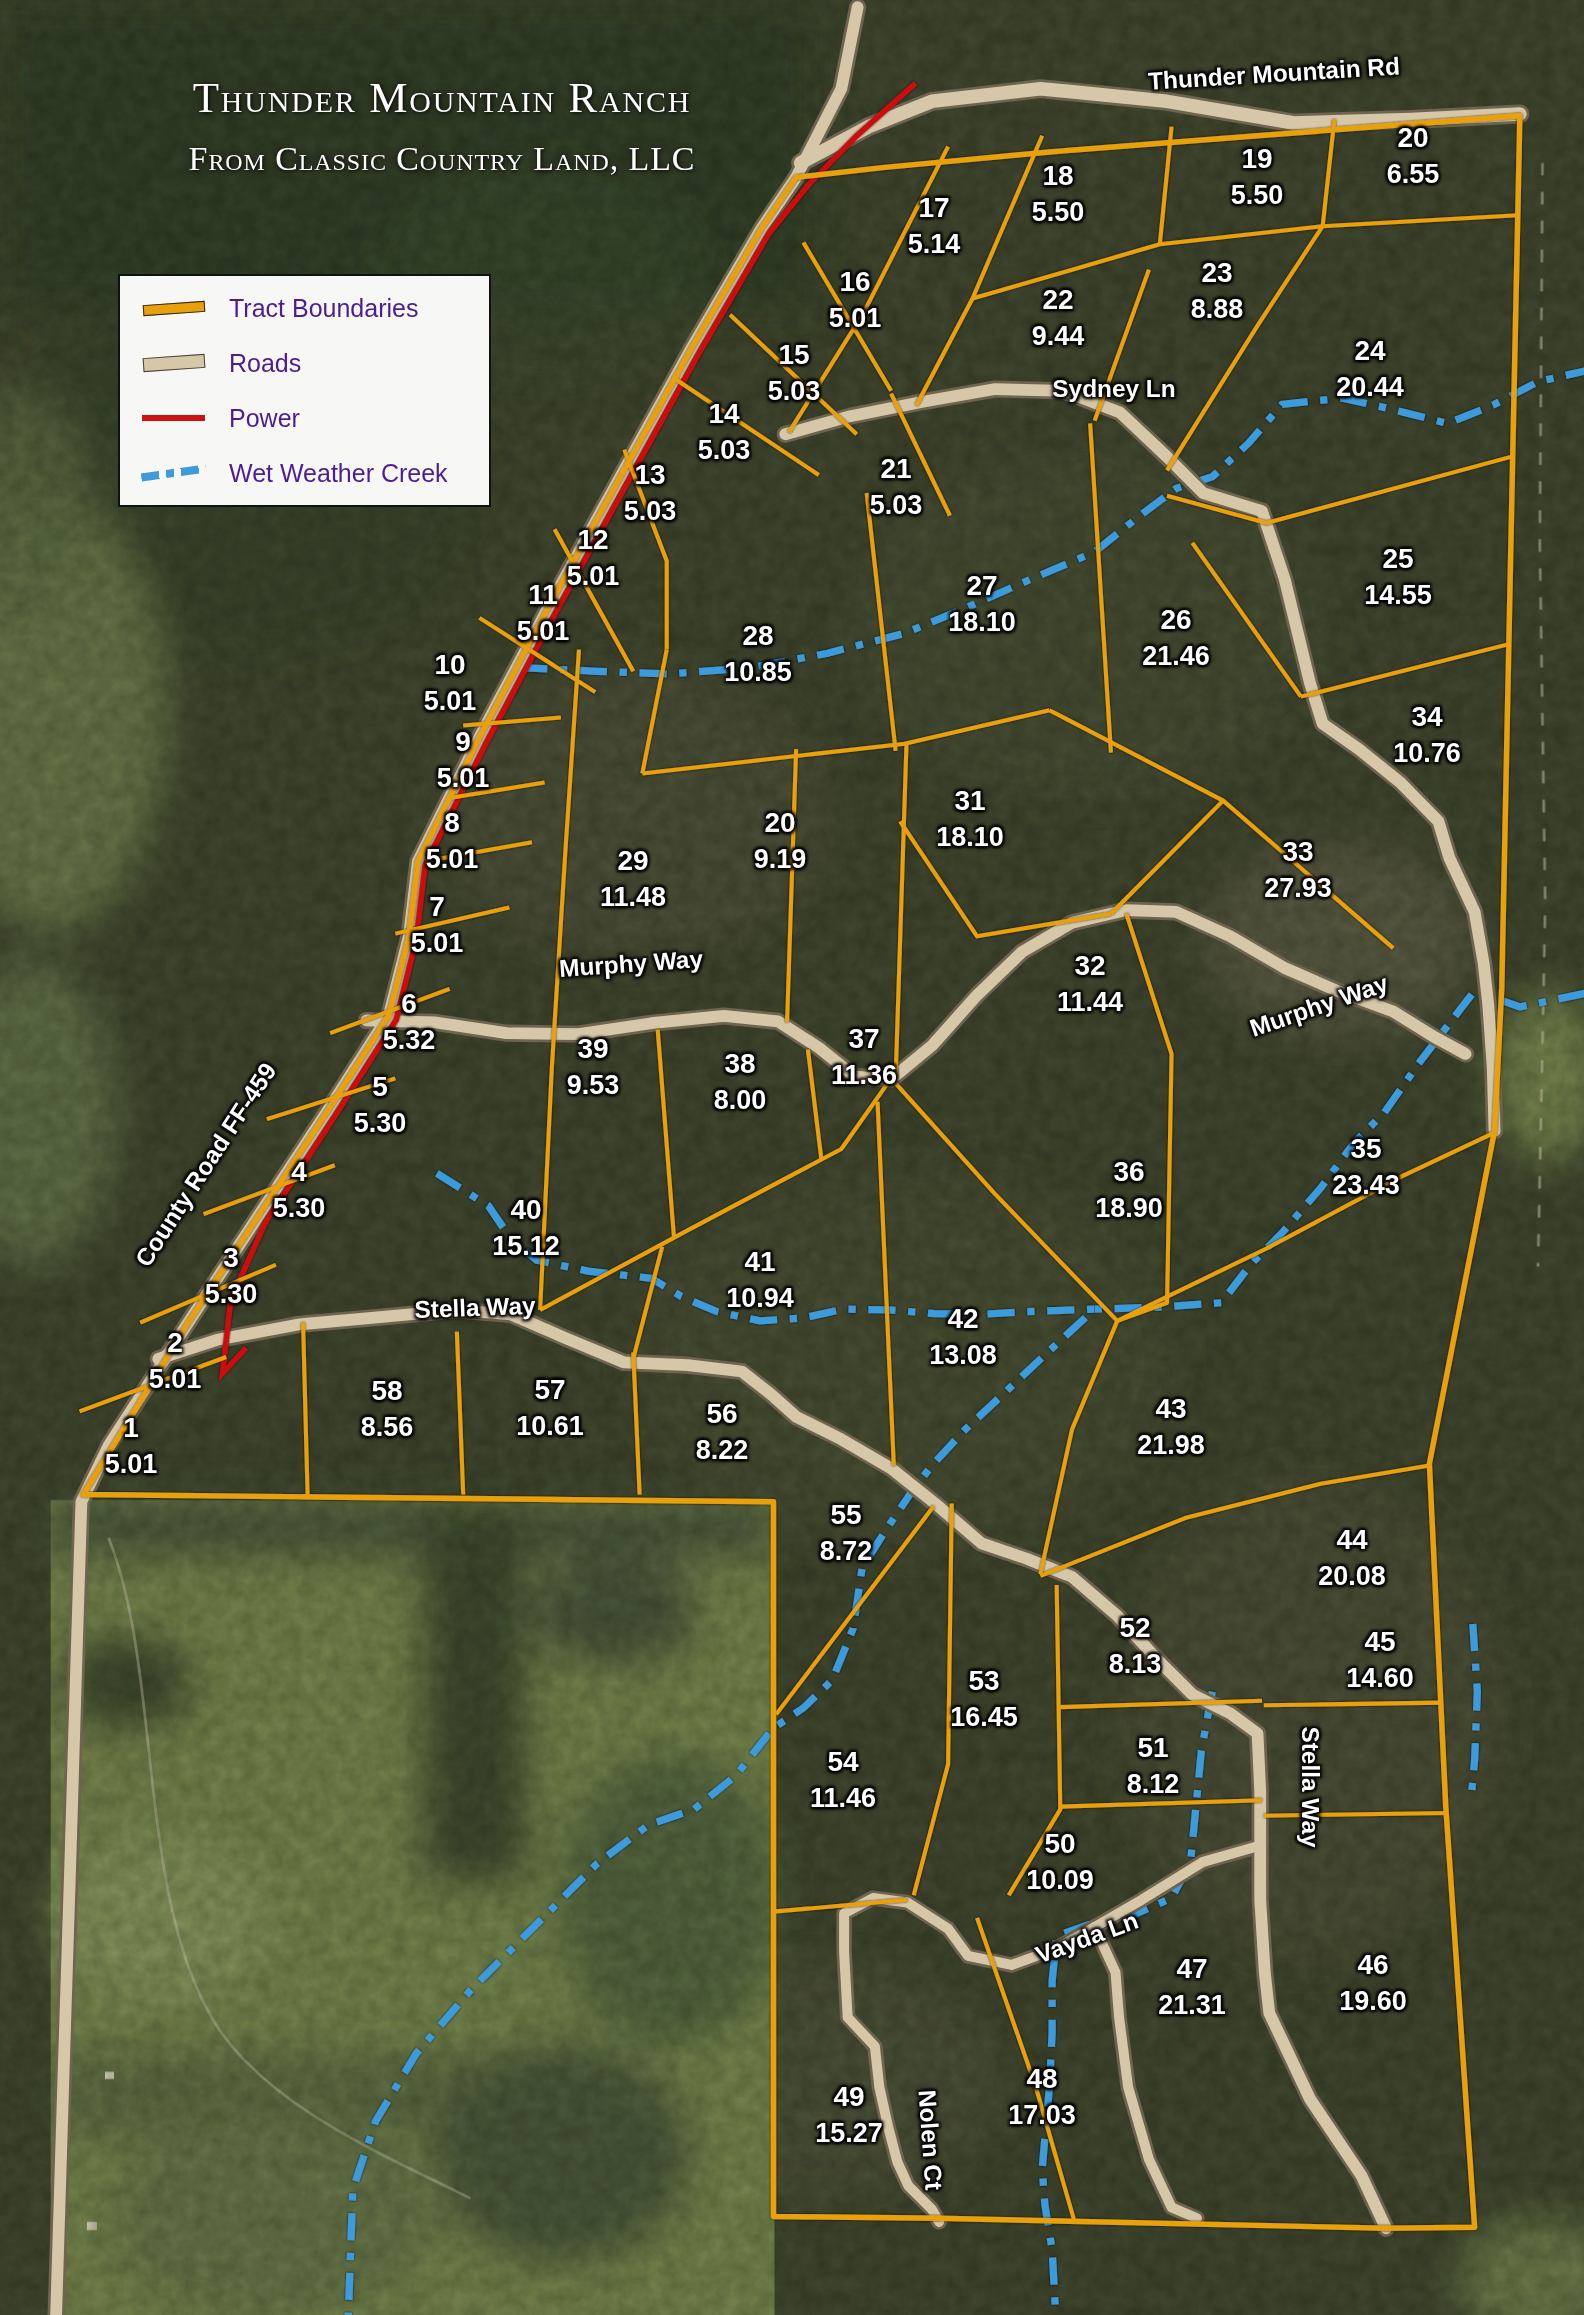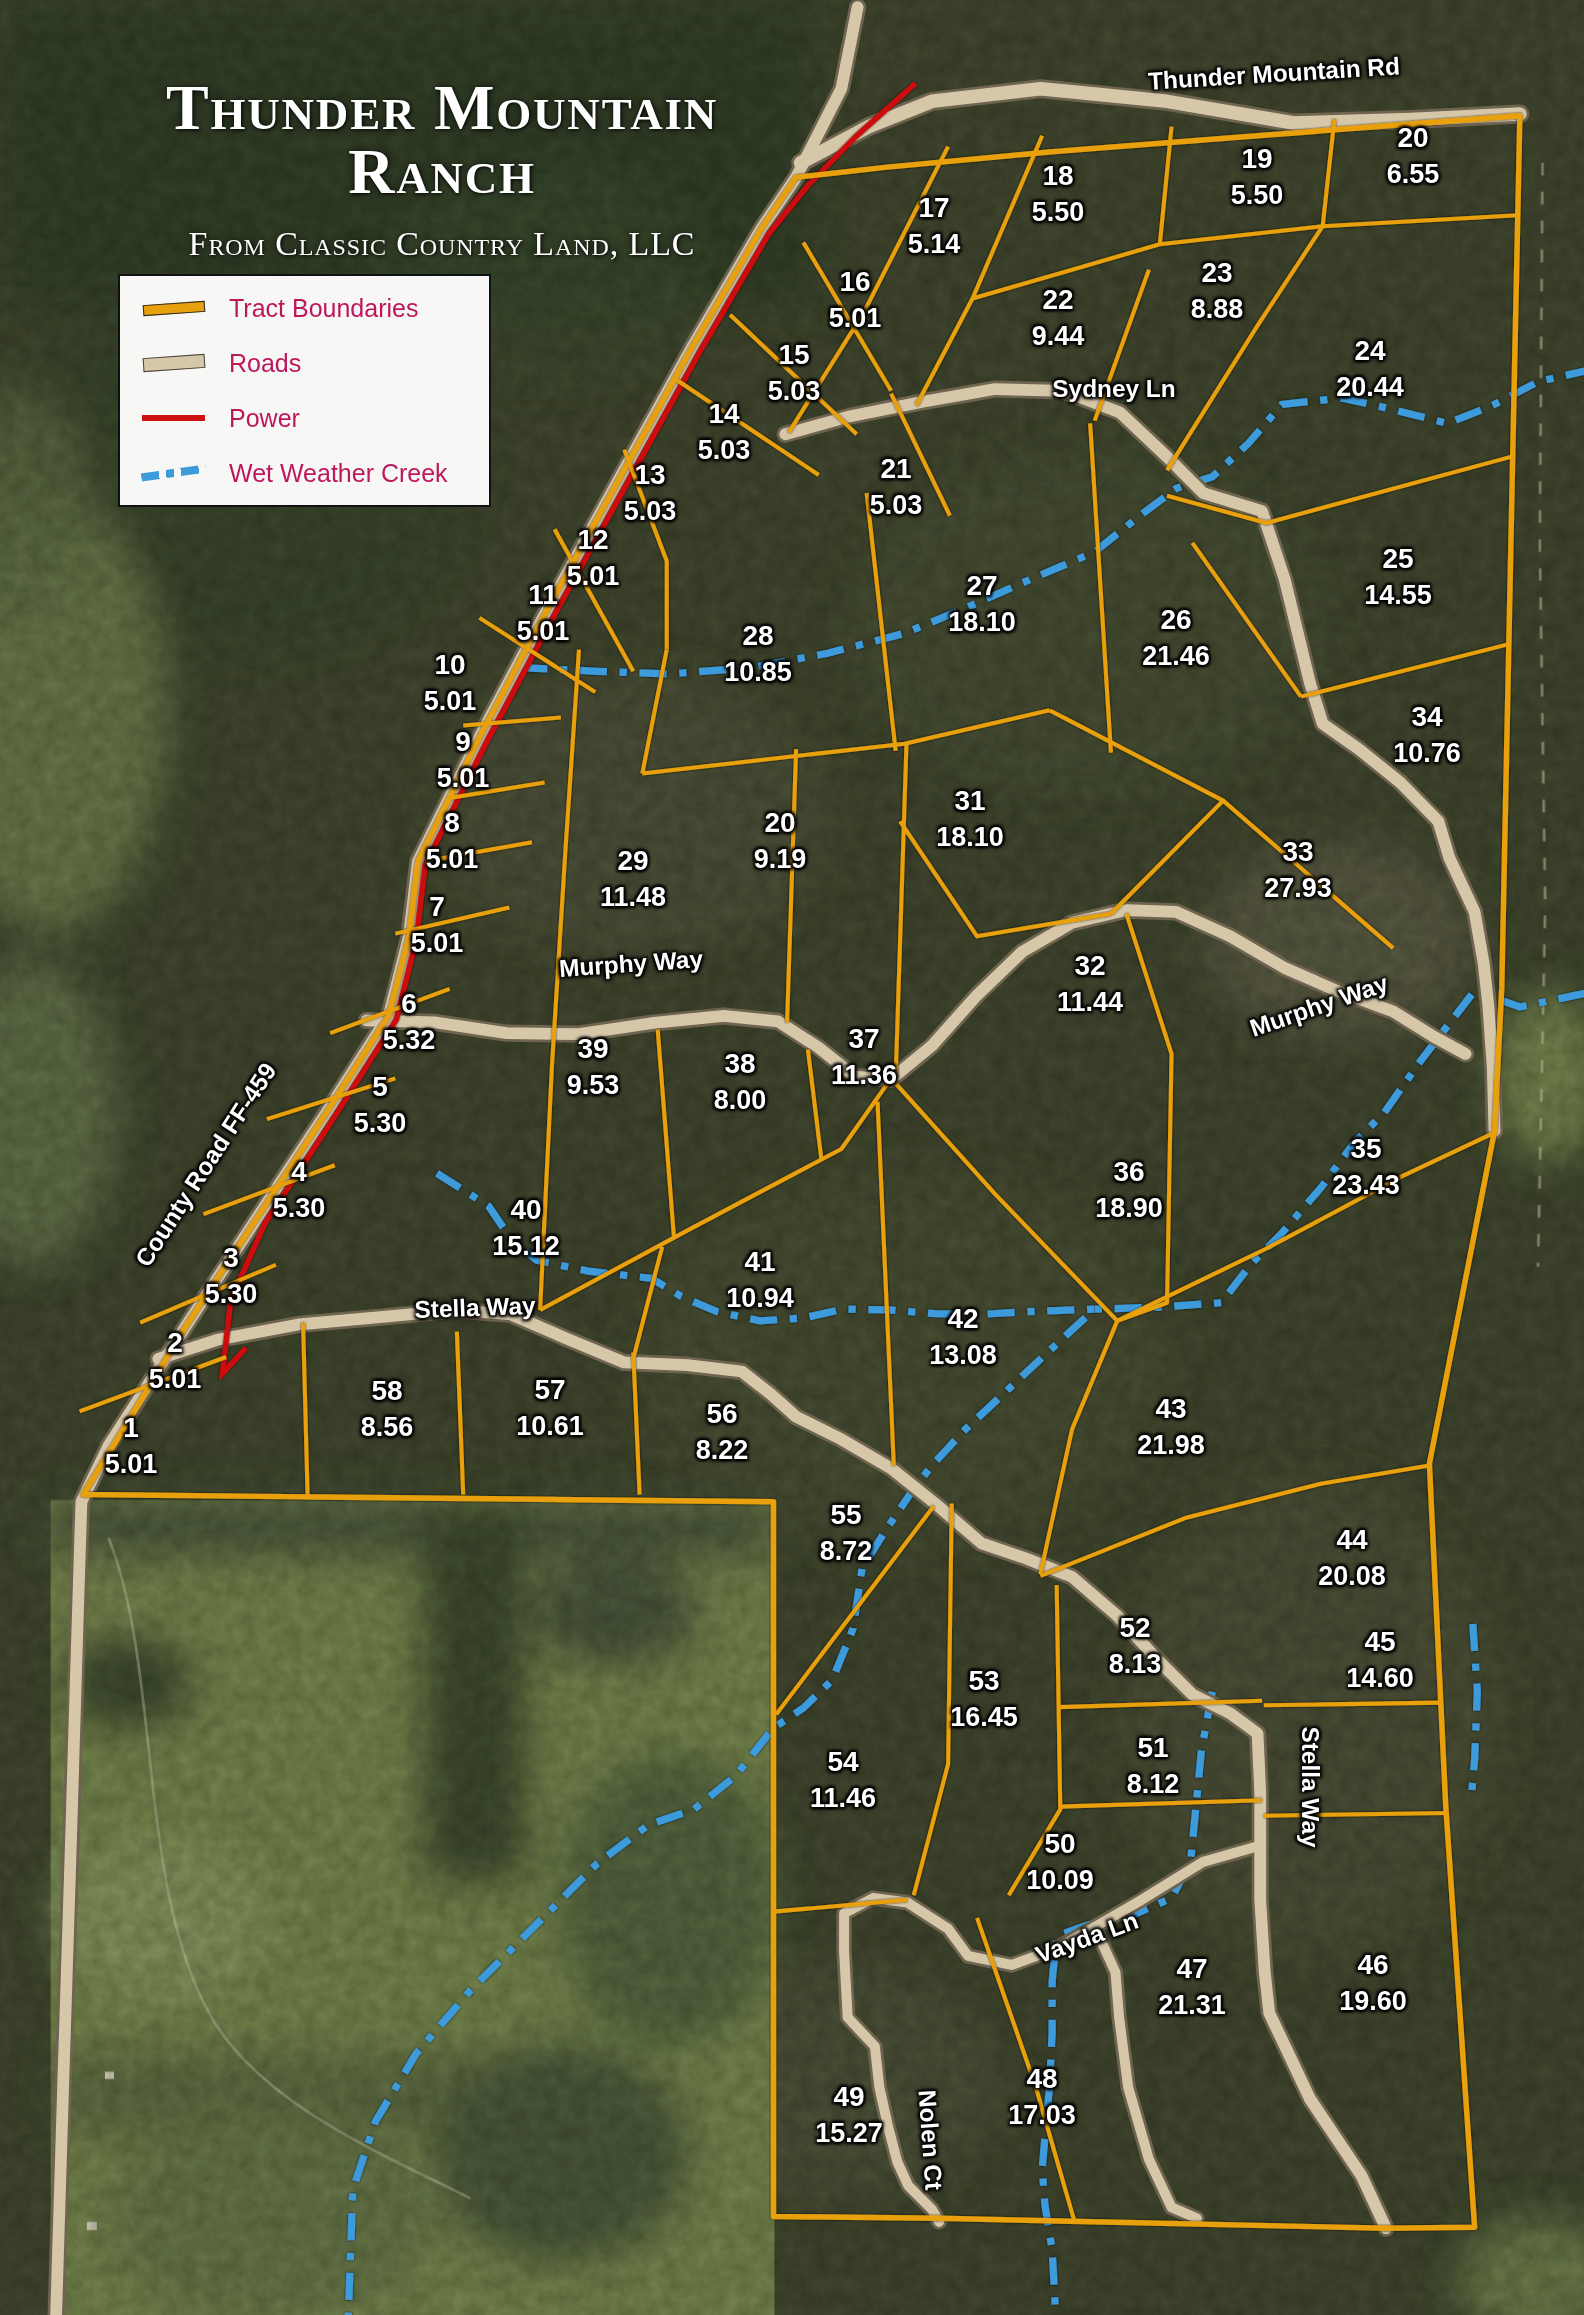--- a/index.html
+++ b/index.html
@@ -11,29 +11,29 @@
     color:#fff;font-weight:bold;line-height:1.32;white-space:nowrap;
     text-shadow:-1.8px -1.8px 2.7px #000,1.8px -1.8px 2.7px #000,-1.8px 1.8px 2.7px #000,1.8px 1.8px 2.7px #000,0 0 5.4px #000;}
   .tract-label .tnum{font-size:28px;}
   .tract-label .tacres{font-size:27px;}
   .road-label{position:absolute;color:#fff;font-weight:bold;font-size:24.4px;white-space:nowrap;
     text-shadow:-1.8px -1.8px 2.7px #000,1.8px -1.8px 2.7px #000,-1.8px 1.8px 2.7px #000,1.8px 1.8px 2.7px #000,0 0 6.3px #000;}
   
   #title-block{position:absolute;left:80px;top:76px;width:724px;text-align:center;
     color:#fff;font-family:"Liberation Serif",serif;
     text-shadow:0.9px 0.9px 3.6px rgba(0,0,0,.85),0 0 9px rgba(0,0,0,.6);}
-  #title-main{font-size:64px;font-variant:small-caps;letter-spacing:1.8px;line-height:1;font-weight:bold;}
+  #title-main{font-size:43px;font-variant:small-caps;letter-spacing:1.8px;line-height:1;}
   #title-sub{font-size:34px;font-variant:small-caps;letter-spacing:0.9px;margin-top:21px;}
   
   #legend{position:absolute;left:118px;top:274px;width:373px;height:233px;
     background:#f7f7f5;border:2.7px solid #111;box-sizing:border-box;
     display:flex;flex-direction:column;justify-content:center;gap:26px;padding:9px 18px;}
   .legend-row{display:flex;align-items:center;gap:20px;}
   .legend-sym{width:71px;display:flex;justify-content:center;flex:0 0 71px;}
-  .legend-text{font-size:25px;color:#be185d;}
+  .legend-text{font-size:25px;color:#4c1d95;}
   .sym-tract{width:60px;height:9px;background:#e8a00c;border:1.8px solid #2a2a2a;transform:rotate(-4deg);}
   .sym-road{width:60px;height:11.8px;background:#d6c7a9;border:1.8px solid #4a4438;transform:rotate(-4deg);}
   .sym-power{width:63px;height:6.3px;background:#cd1111;}
   .sym-creek{width:65px;height:8.1px;transform:rotate(-8deg);
     background:repeating-linear-gradient(90deg,#3d9bdc 0 18px,transparent 18px 25px,#3d9bdc 25px 33px,transparent 33px 40px);}
 </style>
 </head>
 <body>
 
 <div id="stage">

